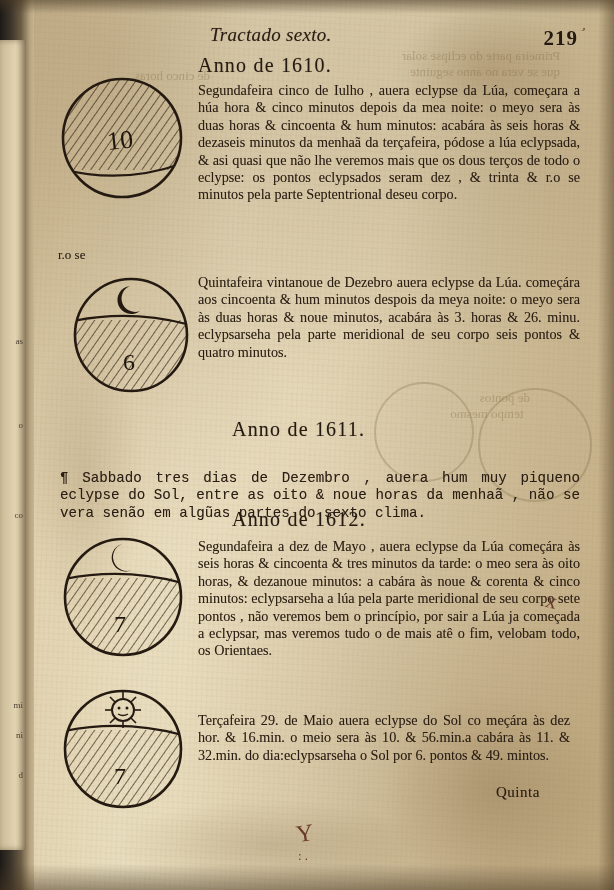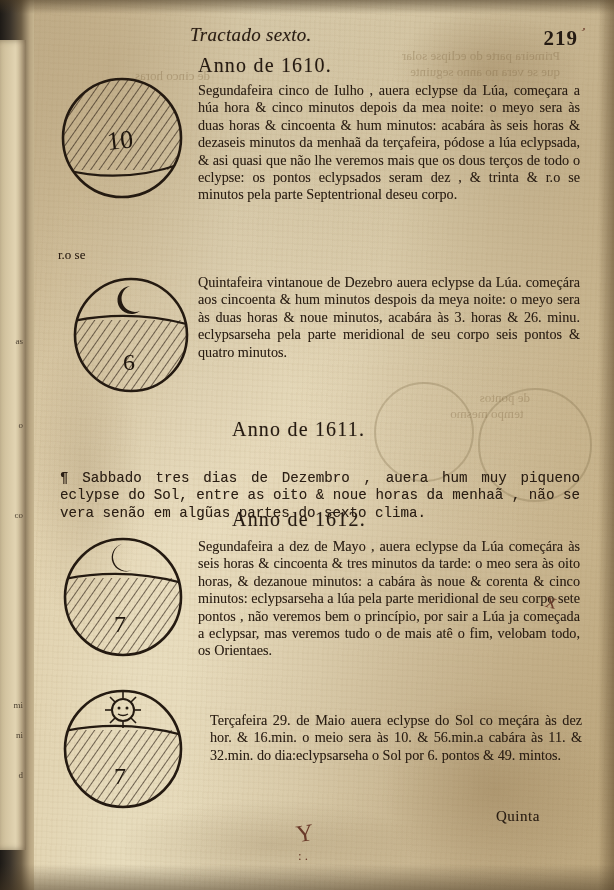--- a/index.html
+++ b/index.html
@@ -79,21 +79,21 @@
     left: 0; bottom: 0; right: 0; height: 26px;
     background: linear-gradient(0deg, rgba(70,55,34,0.5), rgba(70,55,34,0));
   }
   #content {
     position: absolute;
     left: 34px; top: 0;
     width: 580px; height: 890px;
   }
   .running-head {
     position: absolute;
-    left: 156px; top: 24px;
+    left: 176px; top: 24px;
     font-size: 19px;
     font-style: italic;
     letter-spacing: 0.3px;
     color: #2a1d13;
     text-shadow: 0 0 1px rgba(40,28,16,0.35);
   }
   .folio {
     position: absolute;
     right: 36px; top: 26px;
     font-size: 21px;
@@ -232,21 +232,21 @@
     </div>
 
     <div class="year-head" style="left:198px; top:418px;">Anno de 1611.</div>
 
     <div class="para" style="left:26px; top:470px; width:520px;font-family:Liberation Mono, monospace;">¶ Sabbado tres dias de Dezembro , auera hum muy piqueno eclypse do Sol, entre as oito &amp; noue horas da menhaã , não se vera senão em algũas partes do sexto clima.</div>
 
     <div class="year-head" style="left:198px; top:508px;">Anno de 1612.</div>
 
     <div class="para" style="left:164px; top:538px; width:382px;">Segundafeira a dez de Mayo , auera eclypse da Lúa começára às seis horas &amp; cincoenta &amp; tres minutos da tarde: o meo sera às oito horas, &amp; dezanoue minutos: a cabára às noue &amp; corenta &amp; cinco minutos: eclypsarseha a lúa pela parte meridional de seu corpo sete pontos , não veremos bem o princípio, por sair a Lúa ja começada a eclypsar, mas veremos tudo o de mais atê o fim, velobam todo, os Orientaes.</div>
 
-    <div class="para" style="left:176px; top:712px; width:372px;">Terçafeira 29. de Maio auera eclypse do Sol co meçára às dez hor. &amp; 16.min. o meio sera às 10. &amp; 56.min.a cabára às 11. &amp; 32.min. do dia:eclypsarseha o Sol por 6. pontos &amp; 49. mintos.</div>
+    <div class="para" style="left:164px; top:712px; width:372px;">Terçafeira 29. de Maio auera eclypse do Sol co meçára às dez hor. &amp; 16.min. o meio sera às 10. &amp; 56.min.a cabára às 11. &amp; 32.min. do dia:eclypsarseha o Sol por 6. pontos &amp; 49. mintos.</div>
 
     <div class="diagram" style="left:24px; top:532px;">
       <svg width="130" height="130" viewBox="0 0 130 130">
         <defs>
           <clipPath id="c3">
               <circle cx="65" cy="65" r="58"></circle>
             </clipPath>
           <pattern id="h3" width="7" height="7" patternUnits="userSpaceOnUse" patternTransform="rotate(35)">
             <line x1="0" y1="0" x2="0" y2="7" stroke="#2a1d12" stroke-width="1.5"></line>
           </pattern>
@@ -292,21 +292,21 @@
             <line x1="57" y1="34" x2="52" y2="39"></line>
           </g>
           <circle cx="61" cy="24" r="1.5" fill="#241a11"></circle>
           <circle cx="69" cy="24" r="1.5" fill="#241a11"></circle>
           <path d="M60 30 Q65 33 70 30" fill="none" stroke="#241a11" stroke-width="1.4"></path>
         </g>
         <text x="56" y="100" font-family="Liberation Serif, serif" font-size="24" fill="#1e150d">7</text>
       </svg>
     </div>
 
-    <div class="para" style="left:462px; top:784px; width:90px; font-size:15px; letter-spacing:0.5px;margin-top:24px;">Quinta</div>
+    <div class="para" style="left:462px; top:784px; width:90px; font-size:15px; letter-spacing:0.5px;">Quinta</div>
   </div>
 
   <div class="scribble" style="left:546px; top:588px; font-size:22px; transform:rotate(14deg);">x</div>
   <div class="scribble" style="left:296px; top:820px; font-size:24px; transform:rotate(-8deg);">Y</div>
   <div class="scribble" style="left:298px; top:848px; font-size:13px;">: .</div>
   <div class="scribble" style="left:584px; top:18px; font-size:14px; transform:rotate(30deg);">,</div>
 
   <div class="edge-top"></div>
   <div class="edge-right"></div>
   <div class="edge-bottom"></div>

